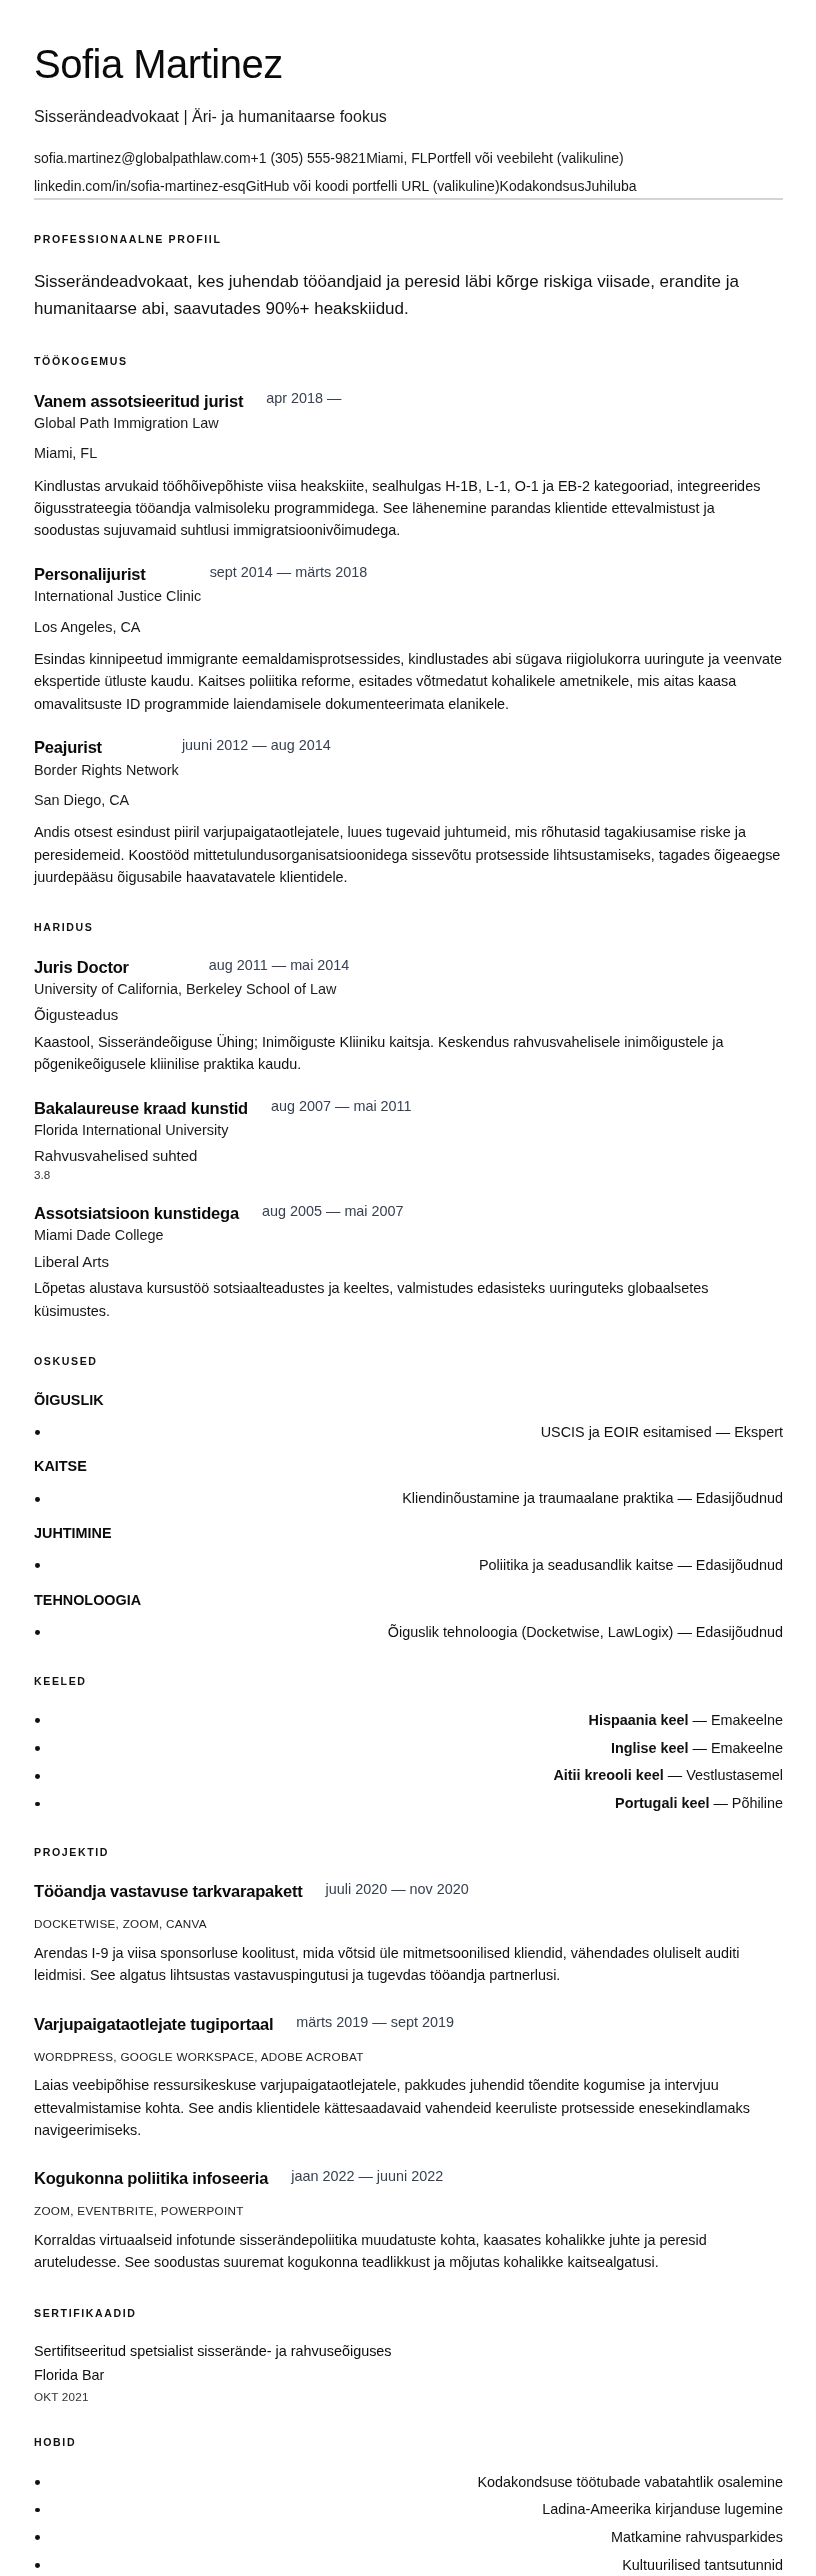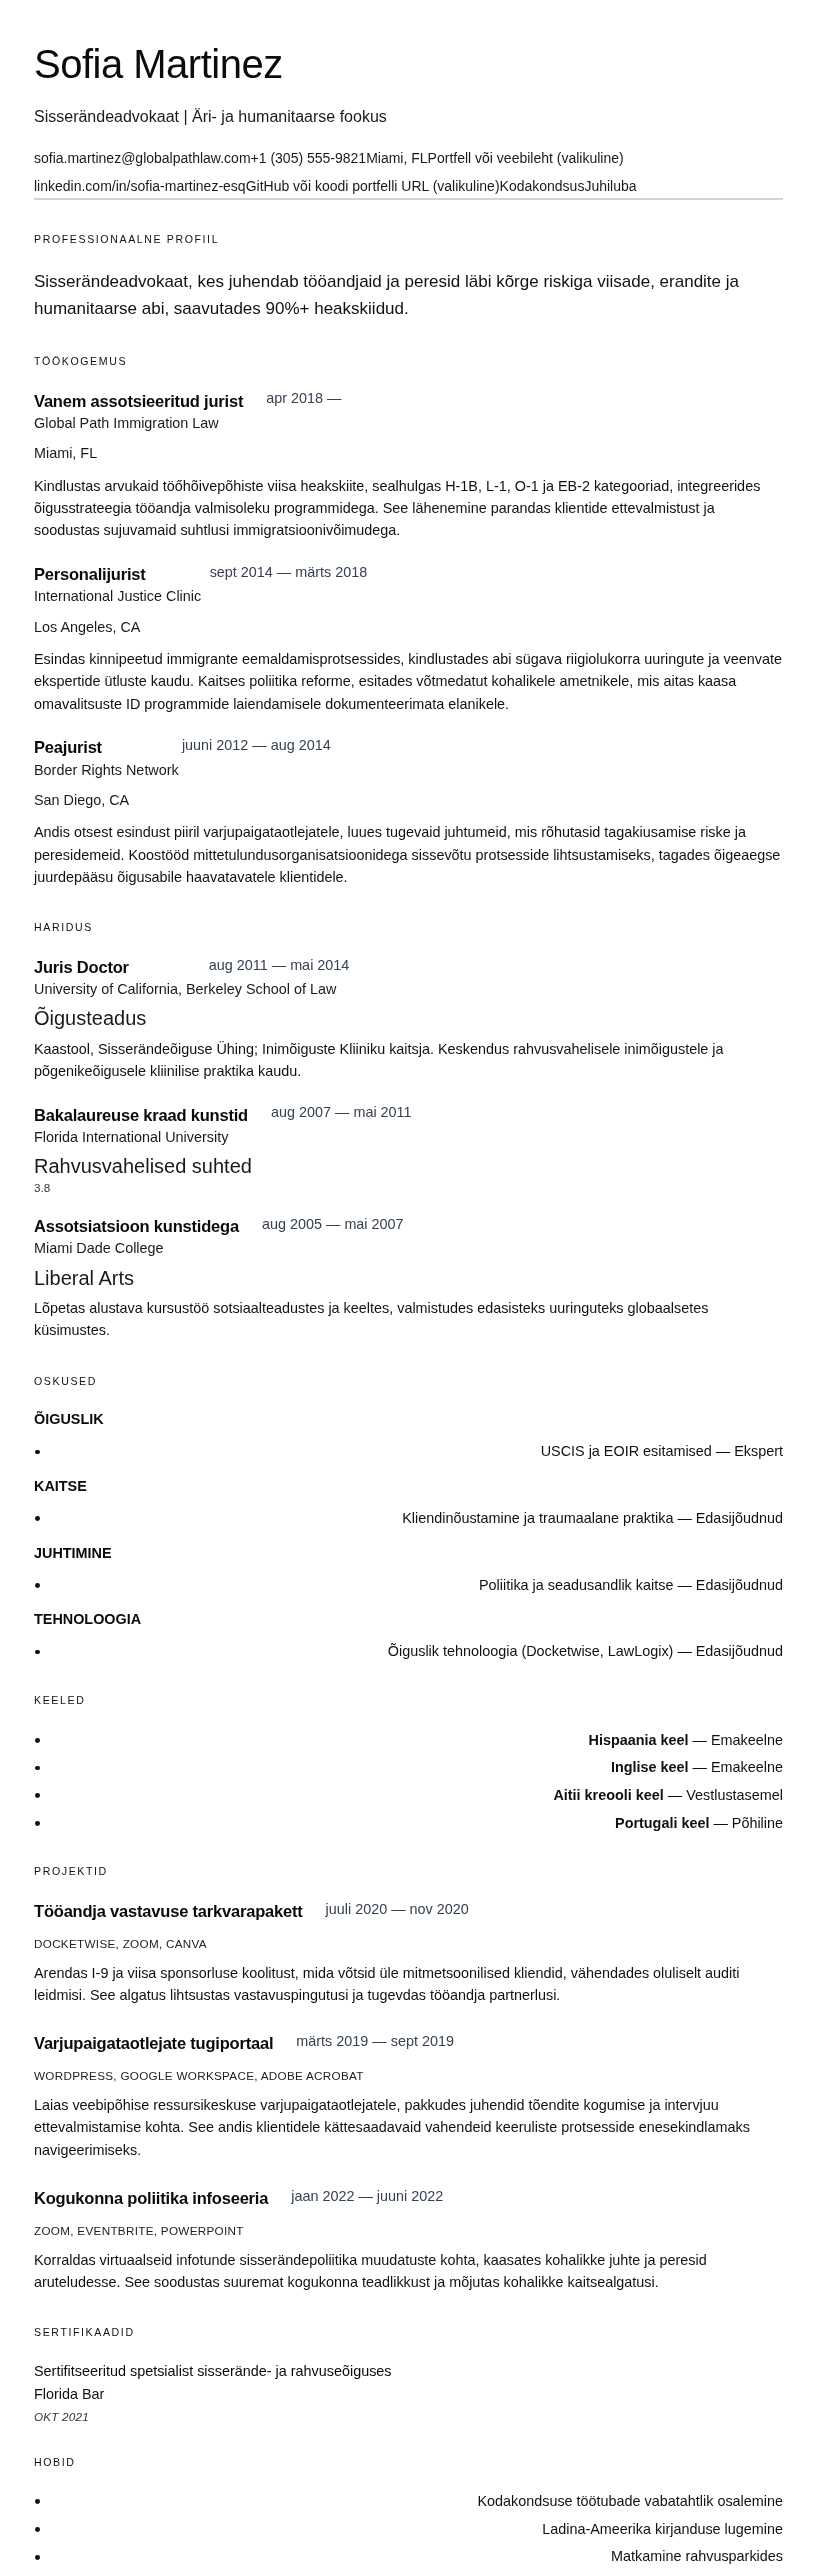--- a/index.html
+++ b/index.html
@@ -16,35 +16,35 @@
     .name { font-size: 40px; font-weight: 500; letter-spacing: -0.5px; line-height: 1.05; color: #0b0b0b; }
     .headline { font-size: 16px; color: #1a1a1a; margin-top: 22.3px; line-height: 1.2; }
     .contact-row { font-size: 14px; color: #1a1a1a; line-height: 1.2; display: flex; flex-wrap: wrap; }
     .contact-row.first { margin-top: 23.4px; }
     .contact-row.second { margin-top: 11.7px; }
     .header-divider { height: 1.6px; background: #d4d4d4; margin-top: 3.2px; }
 
     
     .section { margin-top: 33px; }
     .section-title {
-      font-size: 10.6px; font-weight: 400; letter-spacing: 1.6px; text-transform: uppercase;
+      font-size: 10.6px; font-weight: 700; letter-spacing: 1.6px; text-transform: uppercase;
       color: #111111; margin-bottom: 24.5px;
     }
     .summary { font-size: 17px; line-height: 1.55; color: #111111; }
 
     
     .entry { margin-bottom: 23.4px; }
     .entry-head { display: flex; align-items: baseline; }
     .entry-title { font-size: 16.5px; font-weight: 700; letter-spacing: -0.2px; color: #0b0b0b; }
     .entry-dates { font-size: 14.4px; color: #374151; margin-left: 23px; position: relative; top: -3.2px; }
     .entry-dates.gap-a { margin-left: 64px; }
     .entry-dates.gap-c { margin-left: 80px; }
     .entry-sub { font-size: 14.4px; color: #1a1a1a; margin-top: 3.2px; line-height: 1.3; }
     .entry-loc { font-size: 14.4px; color: #1a1a1a; margin-top: 11.7px; line-height: 1.3; }
-    .entry-field { font-size: 20px; color: #1a1a1a; margin-top: 6.4px; line-height: 1.3; }
+    .entry-field { font-size: 15px; color: #1a1a1a; margin-top: 6.4px; line-height: 1.3; }
     .entry-gpa { font-size: 11.7px; color: #333; margin-top: 2px; }
     .entry-desc { font-size: 14.4px; line-height: 1.55; color: #111111; margin-top: 11.7px; }
     .entry-desc.tight { margin-top: 6.4px; }
 
     
     .skill-group { margin-bottom: 17px; }
     .skill-cat { font-size: 14.4px; font-weight: 700; color: #0b0b0b; margin-bottom: 15px; }
     ul.bullets { list-style: none; }
     ul.bullets li { font-size: 14.4px; color: #111111; line-height: 1.3; position: relative; padding-left: 22.3px; text-align: right; }
     ul.bullets li::before {
@@ -55,21 +55,21 @@
     .lang-name { font-weight: 700; }
 
     
     .proj-tech { font-size: 11.7px; letter-spacing: 0.3px; color: #222; text-transform: uppercase; margin-top: 16px; }
     .proj .entry-desc { margin-top: 11.7px; }
     .proj { margin-bottom: 28px; }
 
     
     .cert-title { font-size: 14.4px; font-weight: 400; color: #0b0b0b; }
     .cert-issuer { font-size: 14.4px; color: #111; margin-top: 7.4px; }
-    .cert-date { font-size: 11.7px; color: #333; margin-top: 7.4px; letter-spacing: 0.2px; font-style: italic; }
+    .cert-date { font-size: 11.7px; color: #333; margin-top: 7.4px; letter-spacing: 0.2px; }
   </style>
 </head>
 <body>
 
 <div class="page">
 
   <header>
     <h1 class="name">Sofia Martinez</h1>
     <div class="headline">Sisserändeadvokaat | Äri- ja humanitaarse fookus</div>
     <div class="contact-row first">

